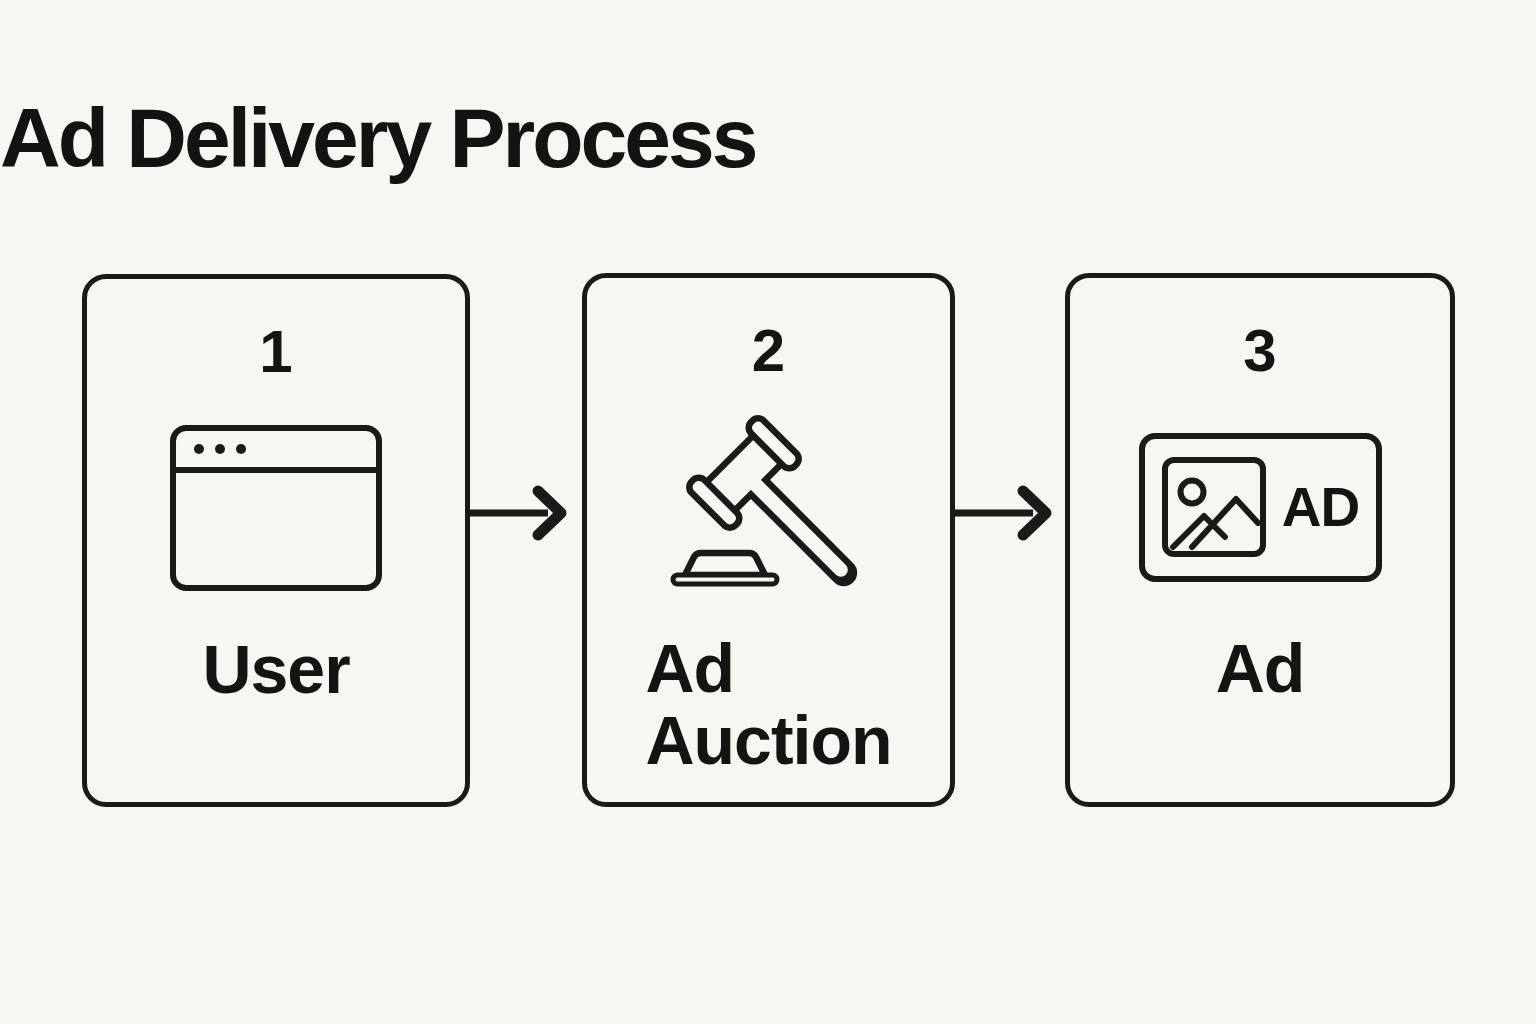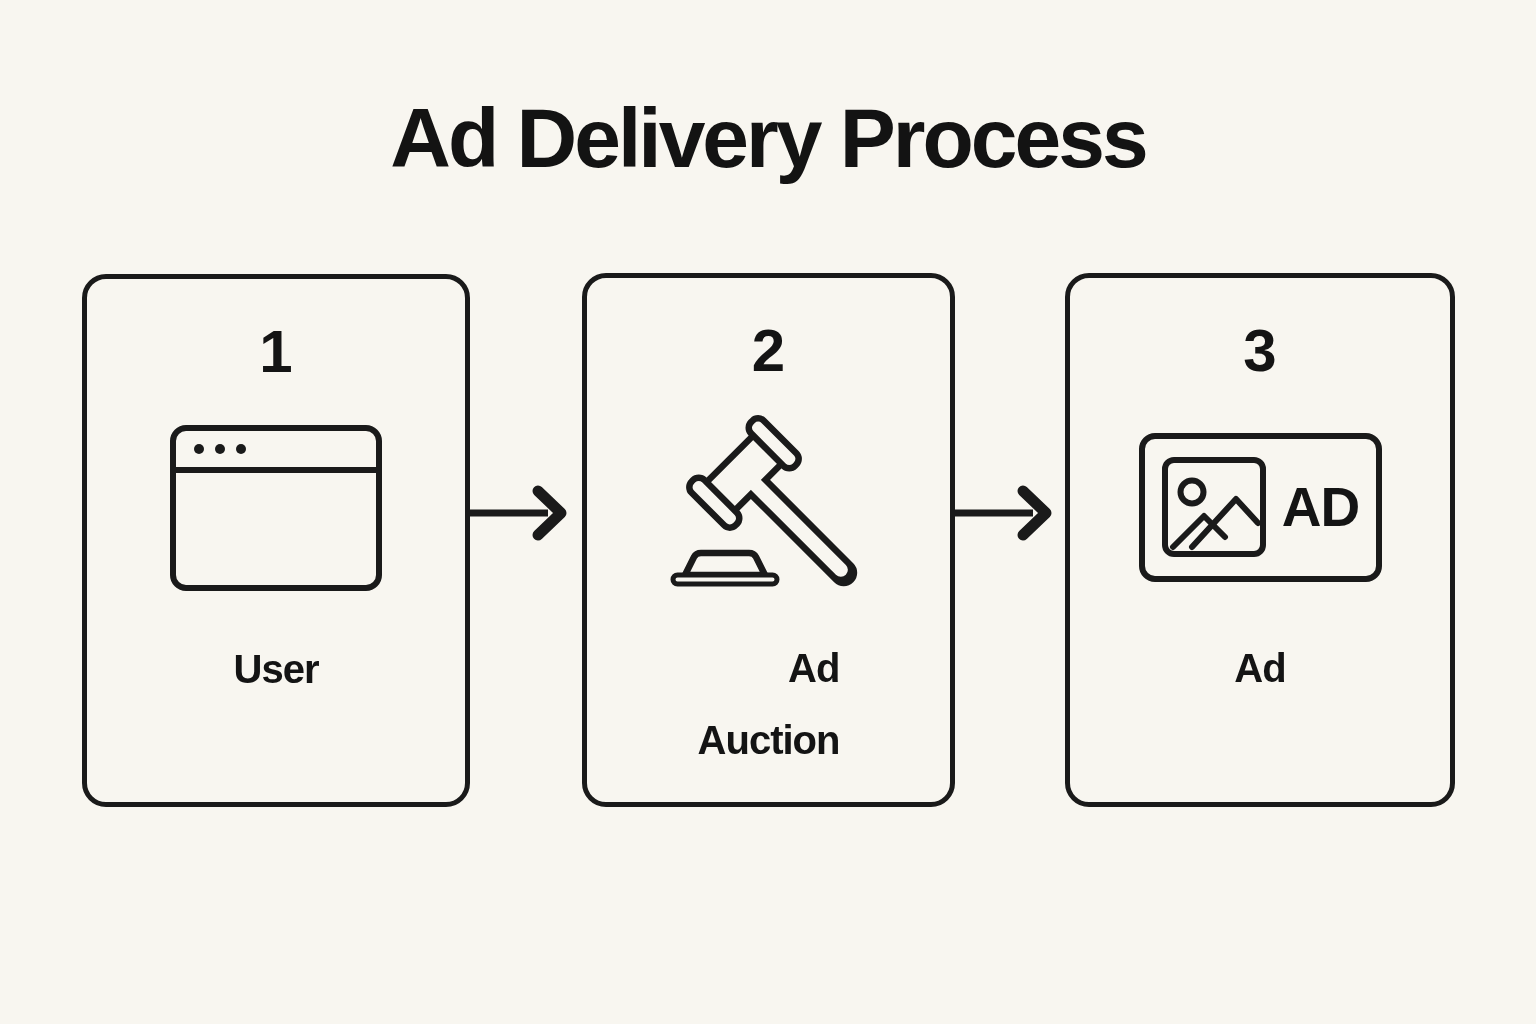--- a/index.html
+++ b/index.html
@@ -9,21 +9,21 @@
     font-family: "Liberation Sans", sans-serif;
     color: #141414;
     overflow: hidden;
   }
   .canvas { position: relative; width: 1536px; height: 1024px; }
 
   
   .title {
     position: absolute;
     top: 90px; left: 0; width: 100%;
-    text-align: center;
+    text-align: left;
     font-size: 84px;
     font-weight: bold;
     letter-spacing: -3px;
     color: #131313;
   }
 
   
   .card {
     position: absolute;
     border: 5px solid #1A1A1A;
@@ -45,22 +45,22 @@
     color: #141414;
   }
   .icon-zone {
     height: 250px;
     width: 100%;
     display: flex;
     align-items: center;
     justify-content: center;
   }
   .label {
-    text-align: right;
-    font-size: 40px;
+    text-align: left;
+    font-size: 68px;
     font-weight: bold;
     line-height: 72px;
     letter-spacing: -1px;
     color: #141414;
   }
   .label span { display: block; }
 
   
   .browser {
     width: 212px; height: 166px;

